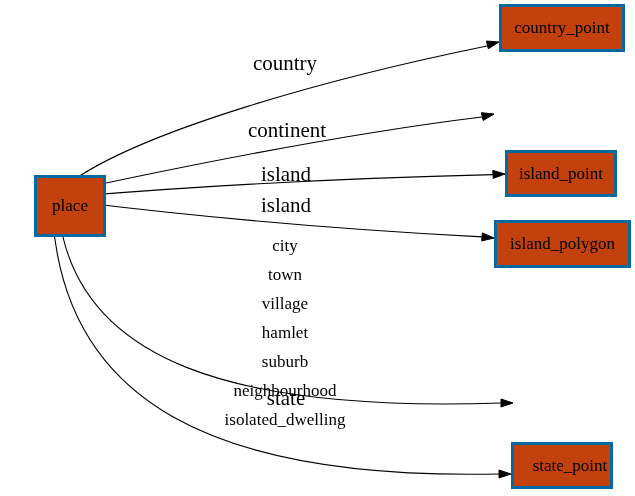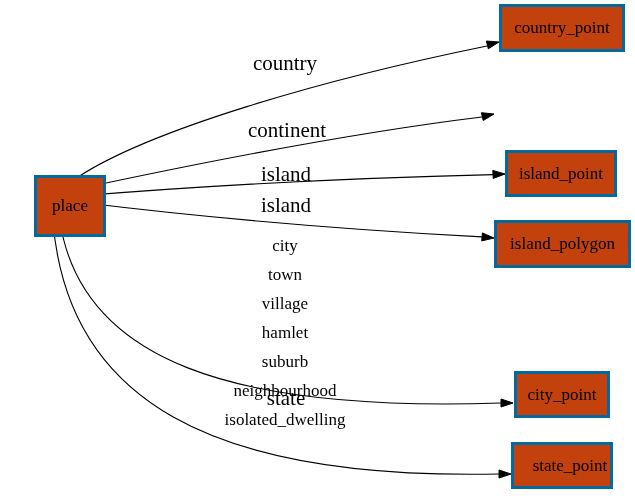--- a/index.html
+++ b/index.html
@@ -100,23 +100,20 @@
 
 
   <div class="node" style="left:494px; top:220px; width:137px; height:48px;">
     <span>island_polygon</span>
   </div>
 
   <div class="node" style="left:505px; top:150px; width:112px; height:47px;">
     <span>island_point</span>
   </div>
 
-  <div class="node" style="left:514px; top:371px; width:96px; height:47px;">
-    <span>city_point</span>
-  </div>
 
   <div class="node" style="left:511px; top:442px; width:102px; height:47px;padding-left:16px;">
     <span>state_point</span>
   </div>
 
   <div class="edge-label" style="left:285px; top:63px;">country</div>
 
   <div class="edge-label" style="left:287px; top:130px;">continent</div>
 
   <div class="edge-label" style="left:286px; top:174px;">island</div>

